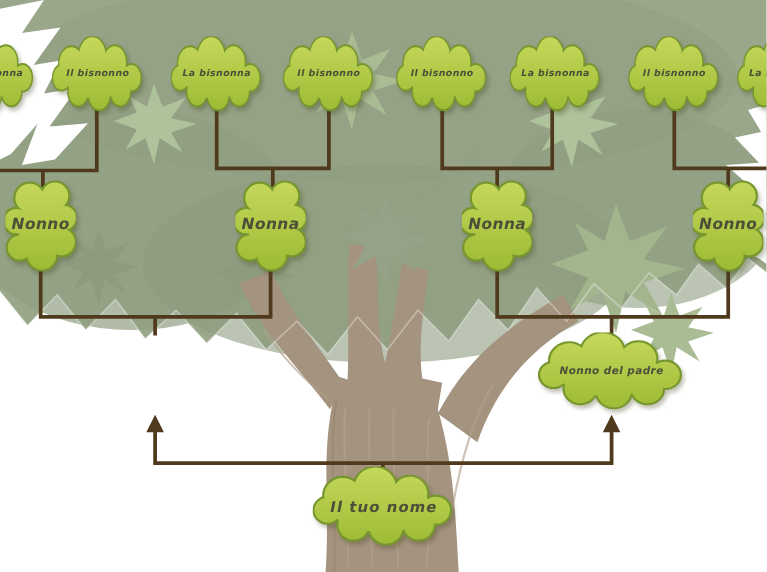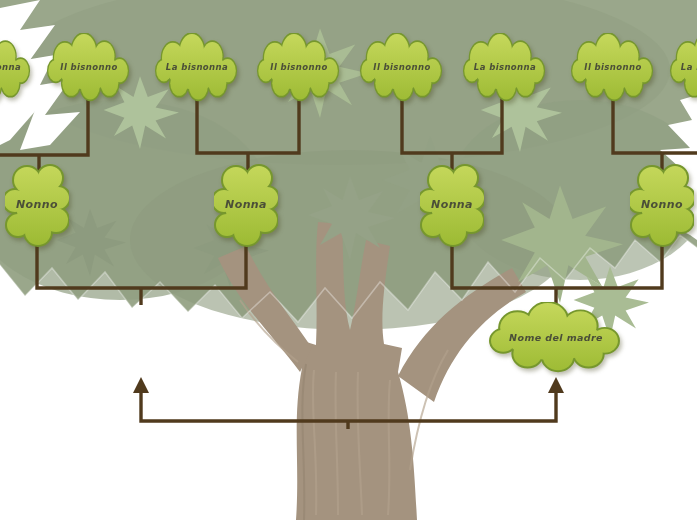--- a/index.html
+++ b/index.html
@@ -18,21 +18,21 @@
     position:relative;z-index:1;font-style:italic;font-weight:700;color:#4b4f38;
     text-align:center;line-height:1.1;letter-spacing:.4px;white-space:nowrap;
   }
   
   .g1{width:84px;height:70px;top:33px;}
   .g1 .lbl{font-size:8.5px;}
   .n1{left:-52px;} .n2{left:47px;} .n3{left:155px;} .n4{left:257px;}
   .n5{left:360px;} .n6{left:463px;} .n7{left:571px;} .n8{left:670px;}
   
   .g2{width:64px;height:84px;top:163px;}
-  .g2 .lbl{font-size:11px;text-align:right;}
+  .g2 .lbl{font-size:14px;text-align:right;}
   .m1{left:5px;} .m2{left:214px;} .m3{left:420px;} .m4{left:630px;}
   
   .g3{width:134px;height:72px;top:302px;}
   .g3 .lbl{font-size:9.5px;}
   .p1{left:74px;} .p2{left:489px;}
   
   .gs{width:130px;height:74px;top:424px;}
   .gs .lbl{font-size:13.5px;letter-spacing:1px;}
   .s1{left:284px;}
 </style>
@@ -213,17 +213,23 @@
     <svg class="cloud">
         <use href="#cloudTall" width="100%" height="100%"></use>
       </svg>
     <span class="lbl">Nonno</span>
   </div>
 
   <div class="node g3 p2">
     <svg class="cloud">
         <use href="#cloudWide" width="100%" height="100%"></use>
       </svg>
-    <span class="lbl">Nome del madre</span>
-  </div>
-
+    <span class="lbl">Nonno del padre</span>
+  </div>
+
+  <div class="node gs s1">
+    <svg class="cloud">
+        <use href="#cloudWide" width="100%" height="100%"></use>
+      </svg>
+    <span class="lbl">Il tuo nome</span>
+  </div>
 
 </div>
 
 </body></html>

